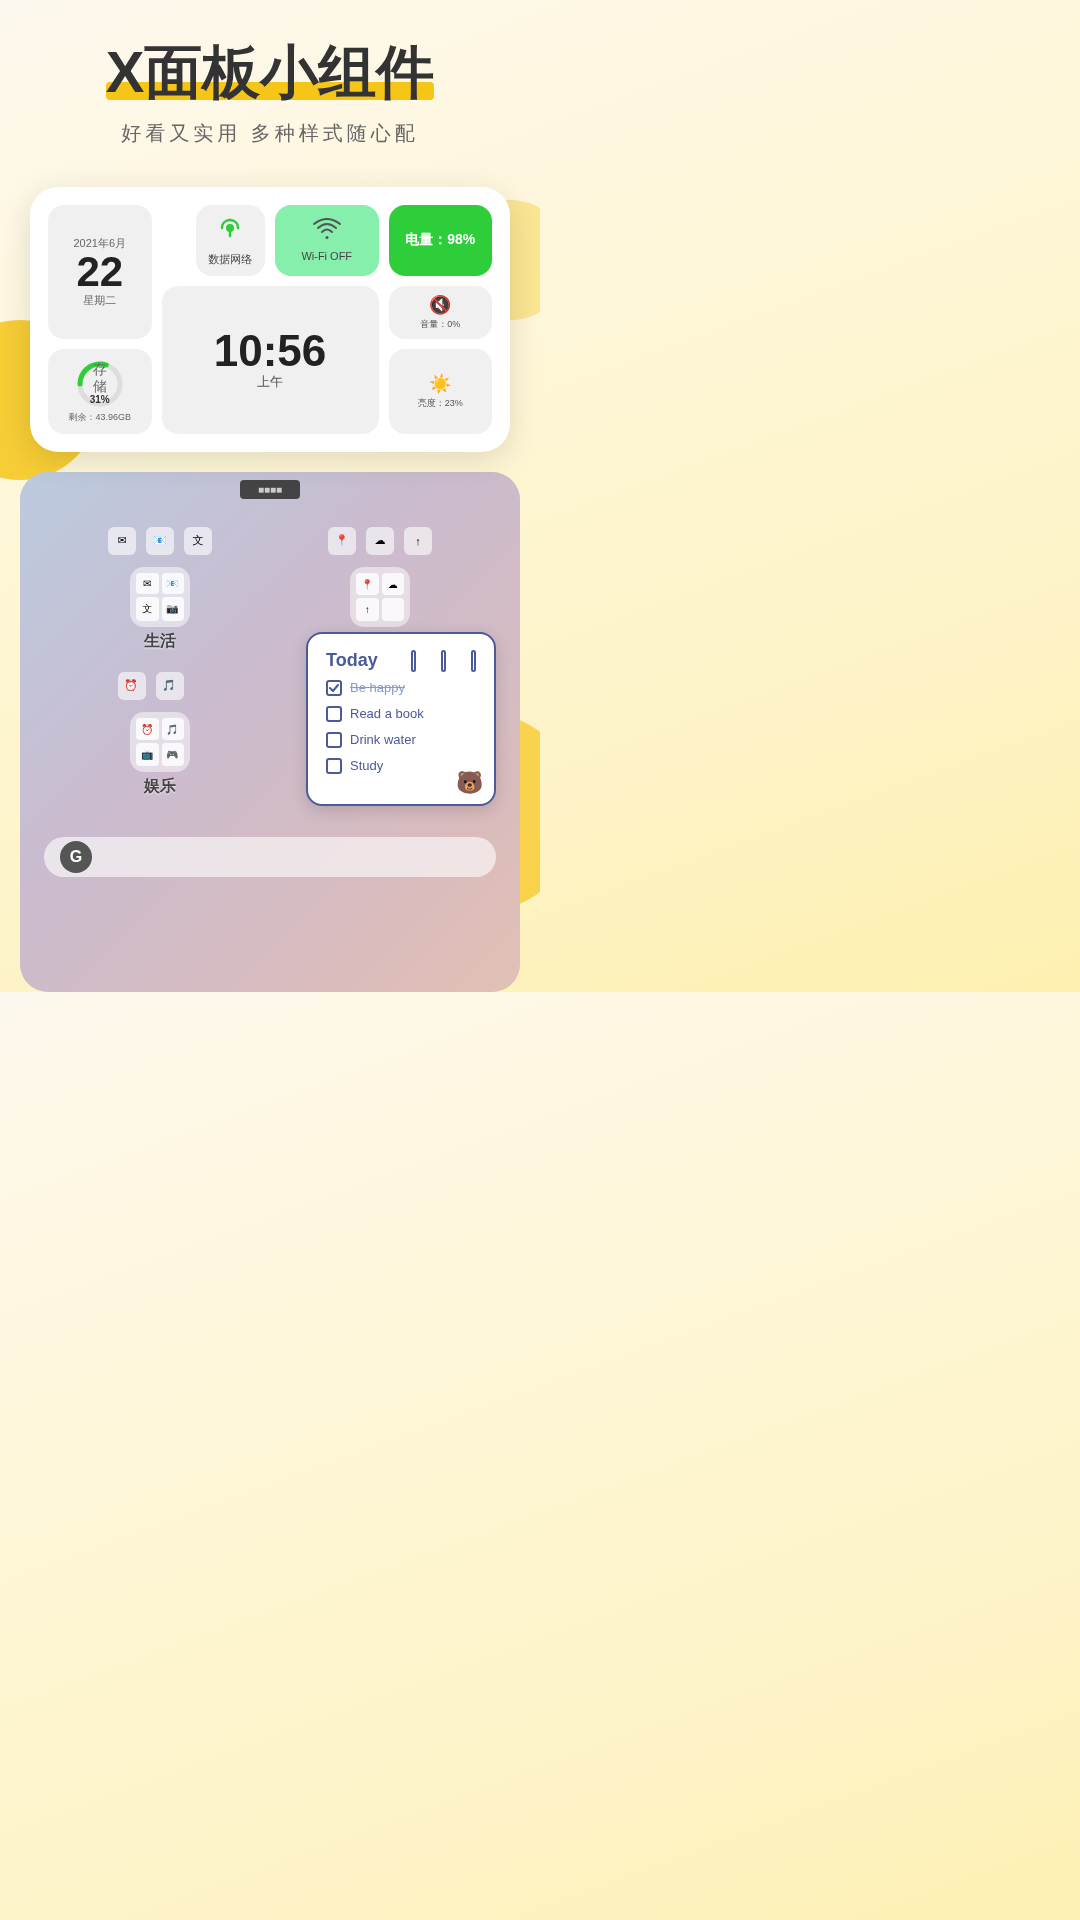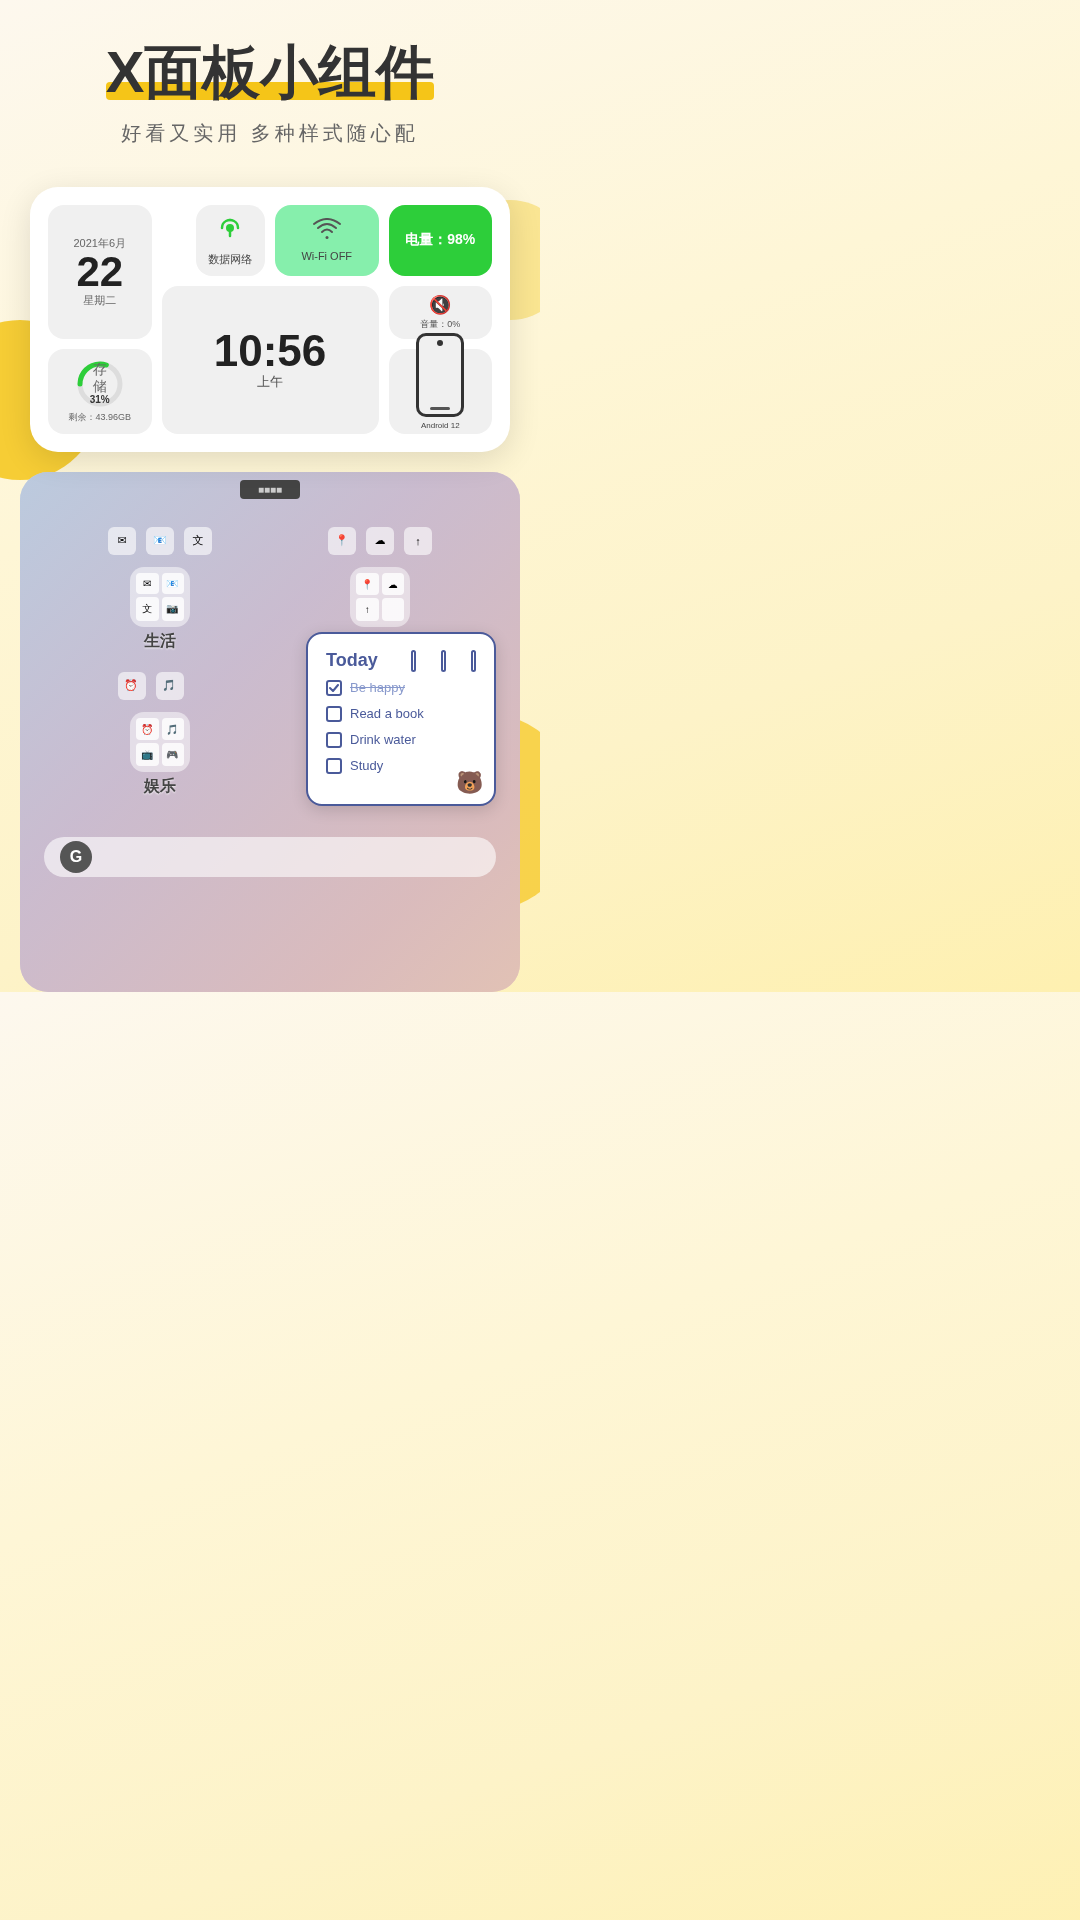--- a/index.html
+++ b/index.html
@@ -590,26 +590,20 @@
   <div class="cell-volume" style="grid-column:4;grid-row:2;">
     <span class="icon">🔇</span>
     <span class="label">音量：0%</span>
   </div>
 
   <div class="cell-brightness" style="grid-column:4;grid-row:3;">
     <span class="icon">☀️</span>
     <span class="label">亮度：23%</span>
   </div>
 
-  <div class="cell-phone" style="grid-column:4;grid-row:2/4;display:flex;flex-direction:column;align-items:center;justify-content:flex-end;padding-bottom:4px;gap:4px;">
-    <div class="phone-outline">
-      <div class="phone-bottom-bar"></div>
-    </div>
-    <span style="font-size:8px;color:#444;">Android 12</span>
-  </div>
 
 </div>
 
 <div class="phone-screenshot">
   <div class="anime-bg"></div>
 
   <div class="status-bar">
     <div class="status-bar-notch">■■■■</div>
   </div>
 

